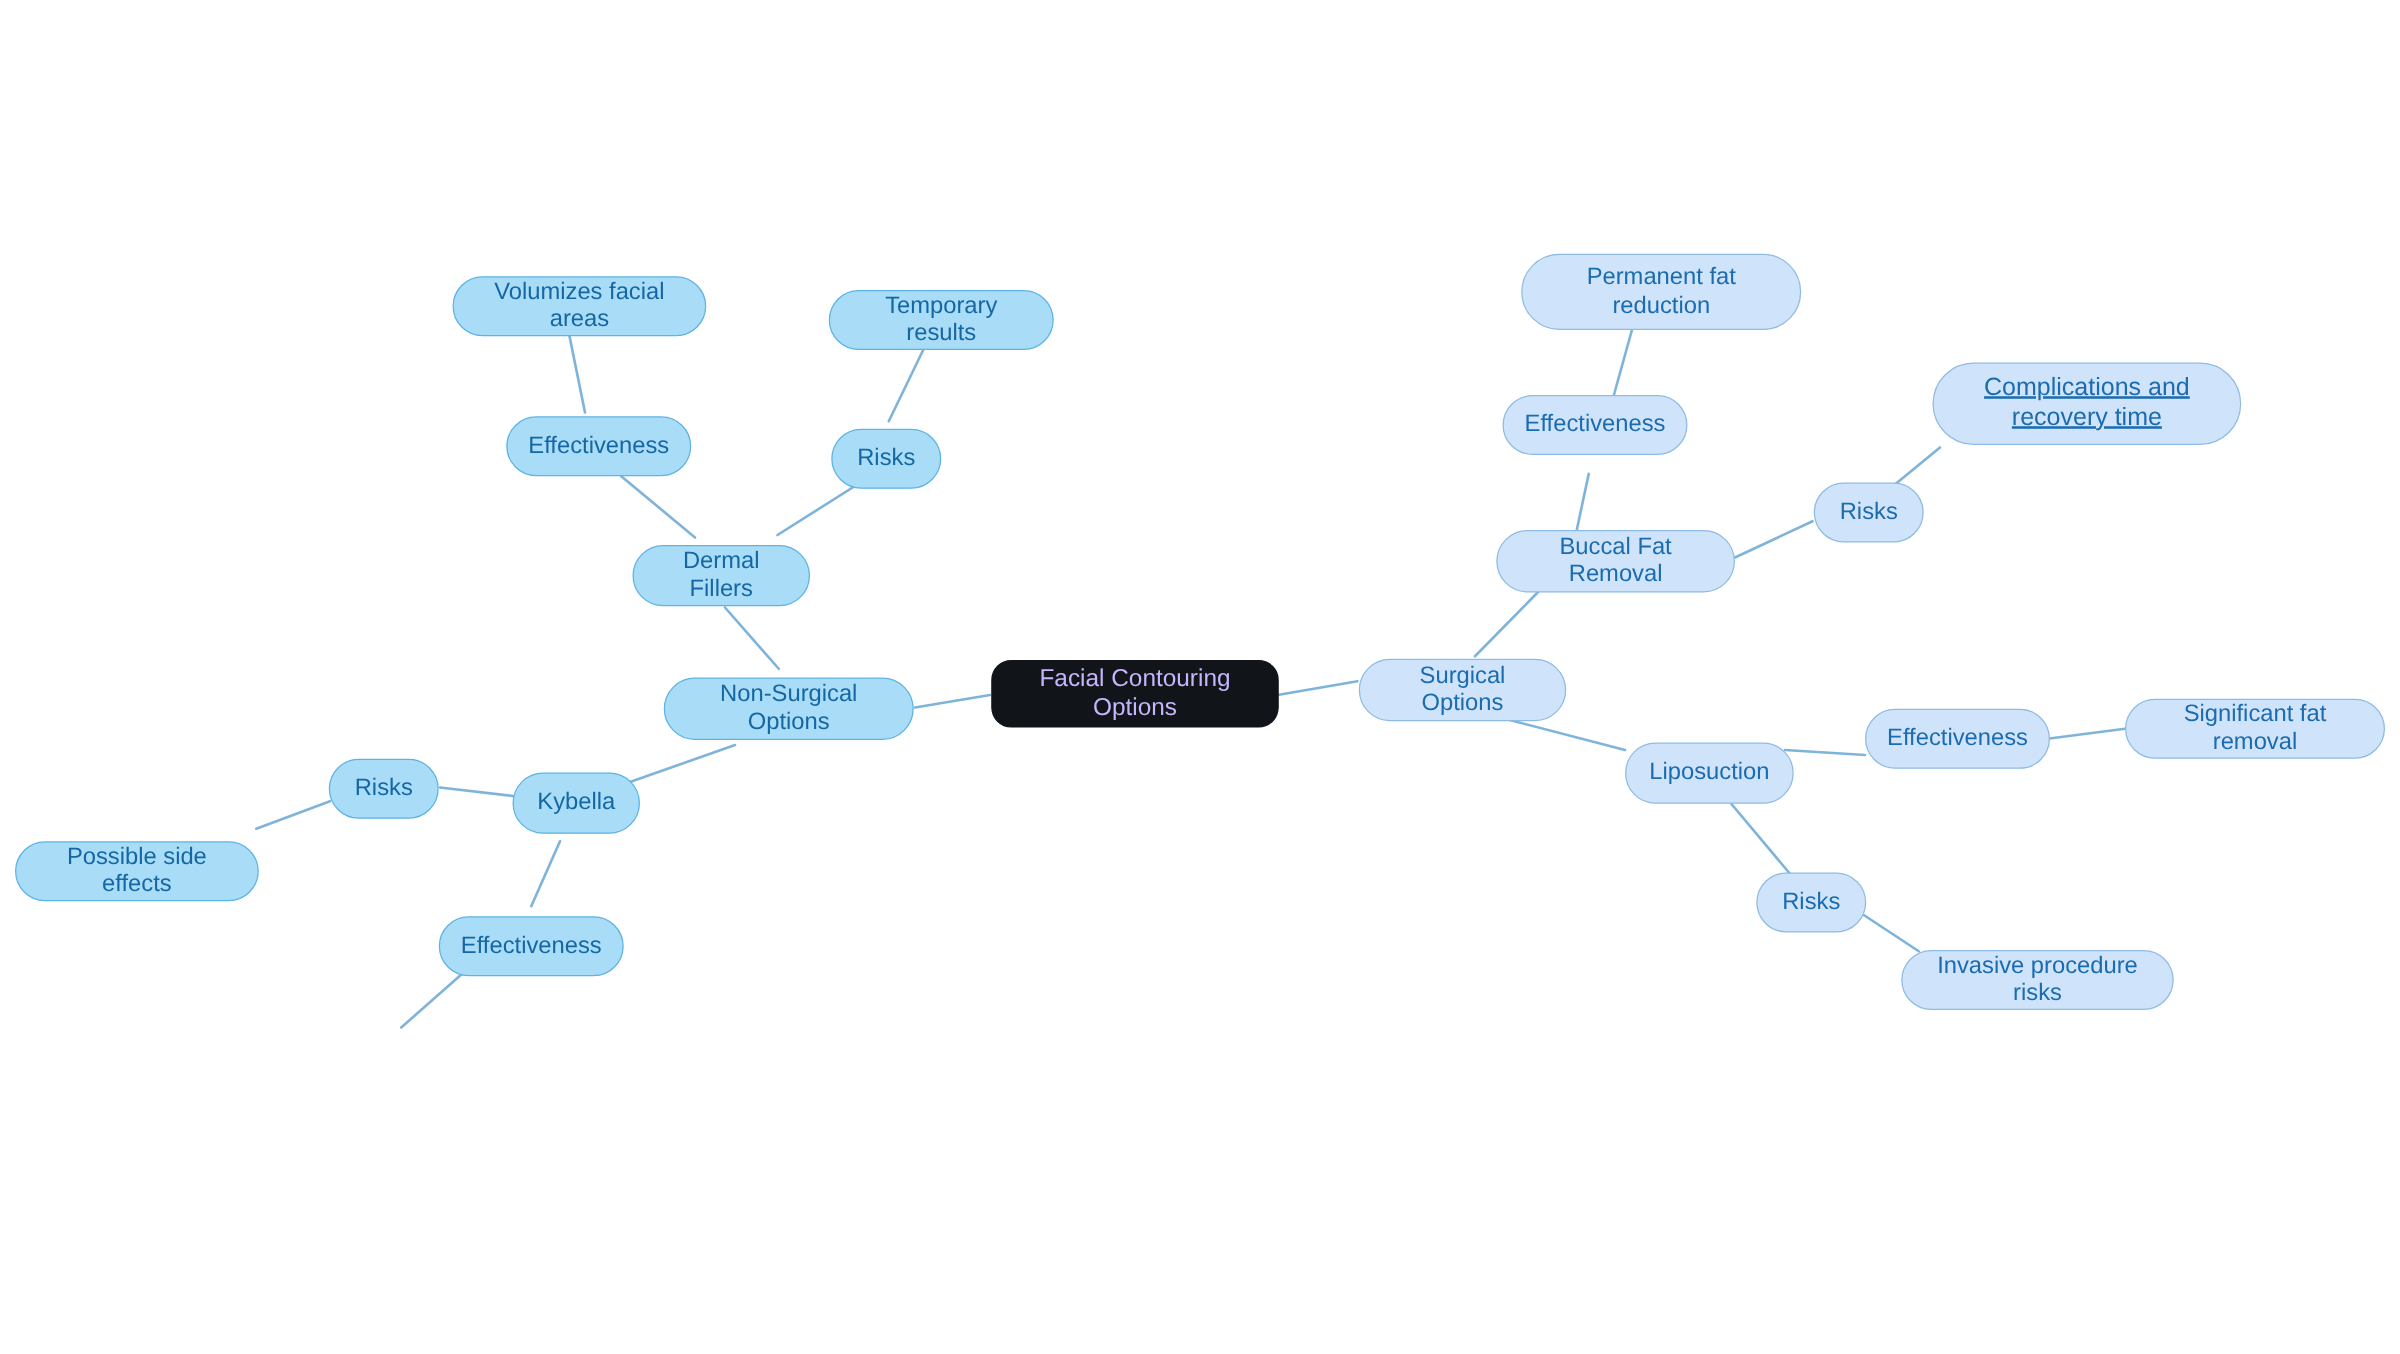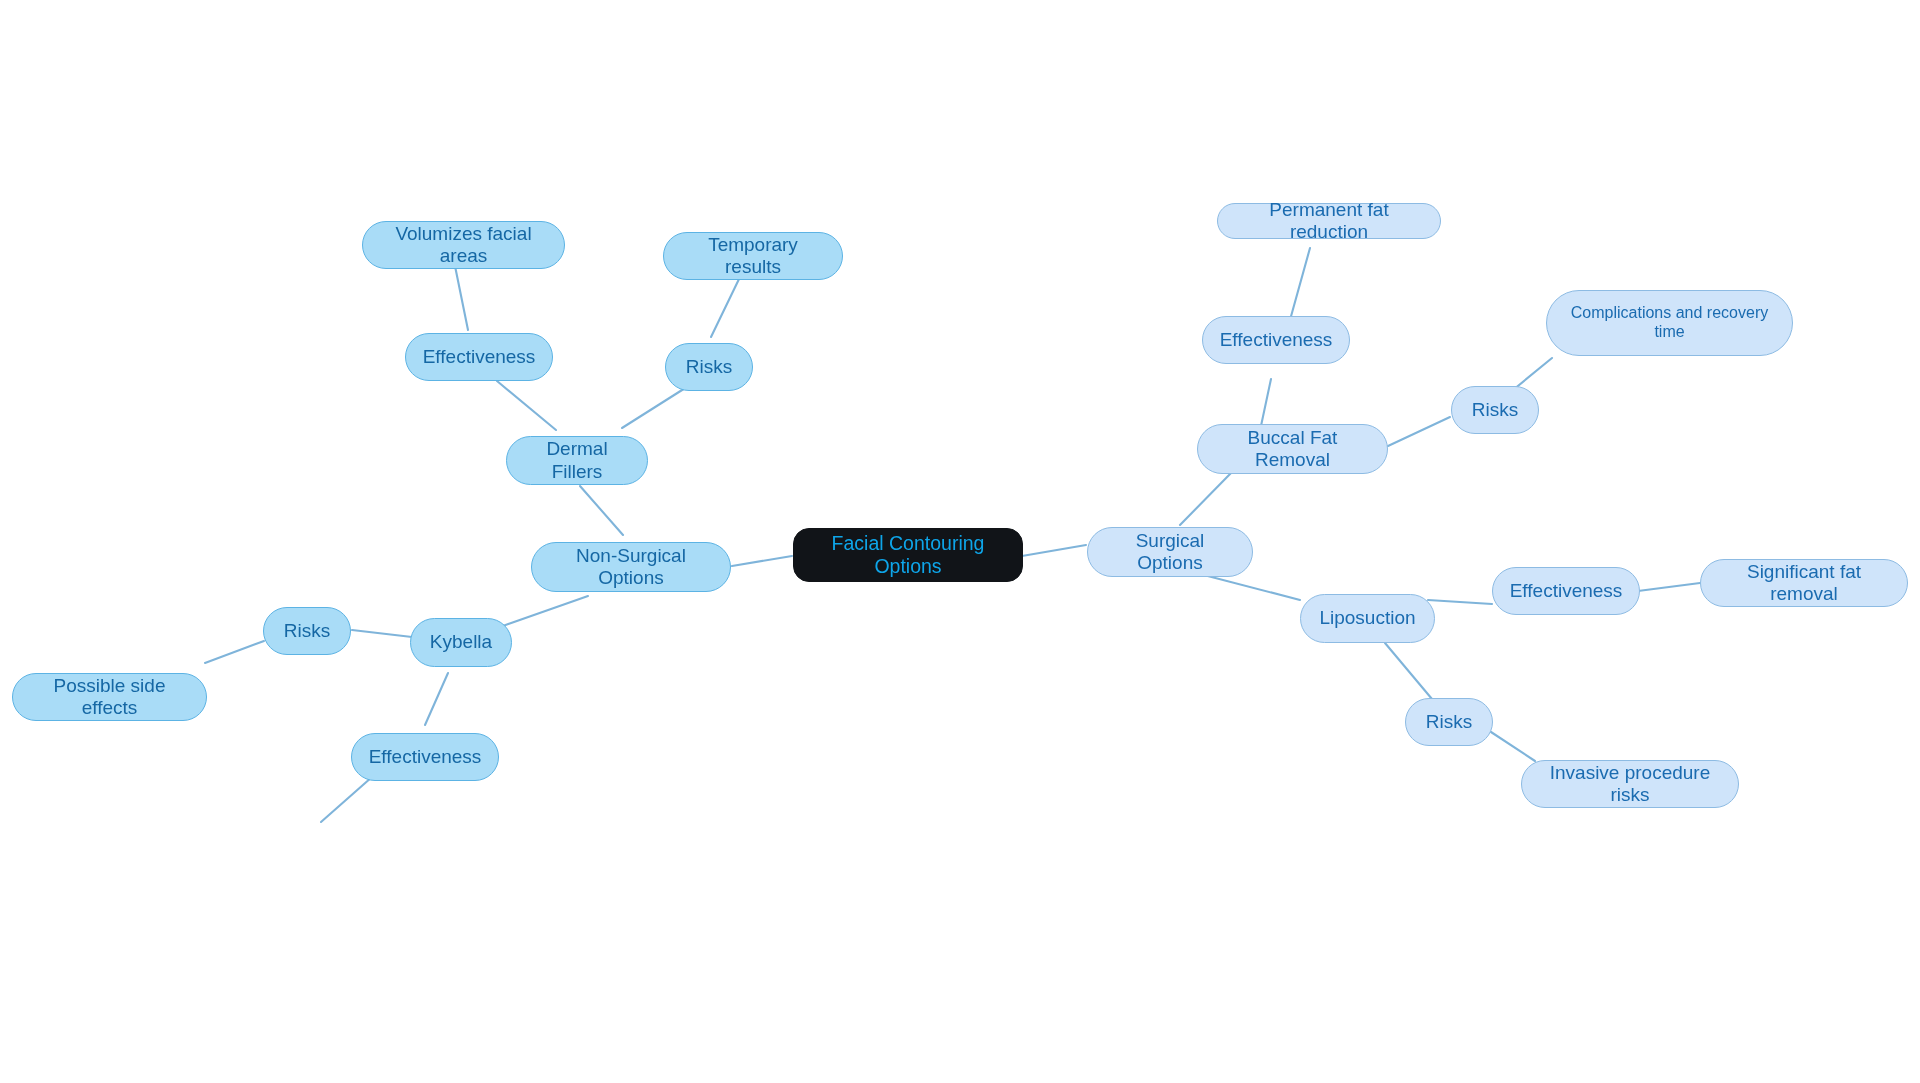--- a/index.html
+++ b/index.html
@@ -34,38 +34,39 @@
     justify-content: center;
     text-align: center;
     border-radius: 999px;
     line-height: 1.18;
     white-space: pre-line;
     padding: 0 14px;
   }
   .node-root {
     background: #111418;
     border: 1px solid #111418;
-    color: #0ea5e9;
+    color: #c4b5fd;
     font-size: 19.5px;
     border-radius: 16px;
   }
   .node-left {
     background: #a9dcf7;
     border: 1.3px solid #5cb3e4;
     color: #1567a4;
     font-size: 19px;
   }
   .node-right {
     background: #cfe4fa;
     border: 1.3px solid #8dbbe3;
     color: #1a6bb0;
     font-size: 19px;
   }
   .node-right.small-two-line {
-    font-size: 16px;
+    font-size: 20px;
+    text-decoration: underline;
   }
 </style>
 </head>
 <body>
 
 <div id="canvas">
 
   <svg id="edges" viewBox="0 0 1920 1083" xmlns="http://www.w3.org/2000/svg">
     <g fill="none" stroke="#7fb4da" stroke-width="2.1" stroke-linecap="round">
 
@@ -122,21 +123,21 @@
 
   <div class="node node-left" style="left:351px; top:733px; width:148px; height:48px;">Effectiveness</div>
 
 
   <div class="node node-right" style="left:1087px; top:527px; width:166px; height:50px;">Surgical Options</div>
 
   <div class="node node-right" style="left:1197px; top:424px; width:191px; height:50px;">Buccal Fat Removal</div>
 
   <div class="node node-right" style="left:1202px; top:316px; width:148px; height:48px;">Effectiveness</div>
 
-  <div class="node node-right" style="left:1217px; top:203px; width:224px; height:36px;">Permanent fat reduction</div>
+  <div class="node node-right" style="left:1217px; top:203px; width:224px; height:61px;">Permanent fat reduction</div>
 
   <div class="node node-right" style="left:1451px; top:386px; width:88px; height:48px;">Risks</div>
 
   <div class="node node-right small-two-line" style="left:1546px; top:290px; width:247px; height:66px;">Complications and recovery time</div>
 
   <div class="node node-right" style="left:1300px; top:594px; width:135px; height:49px;">Liposuction</div>
 
   <div class="node node-right" style="left:1492px; top:567px; width:148px; height:48px;">Effectiveness</div>
 
   <div class="node node-right" style="left:1700px; top:559px; width:208px; height:48px;">Significant fat removal</div>

